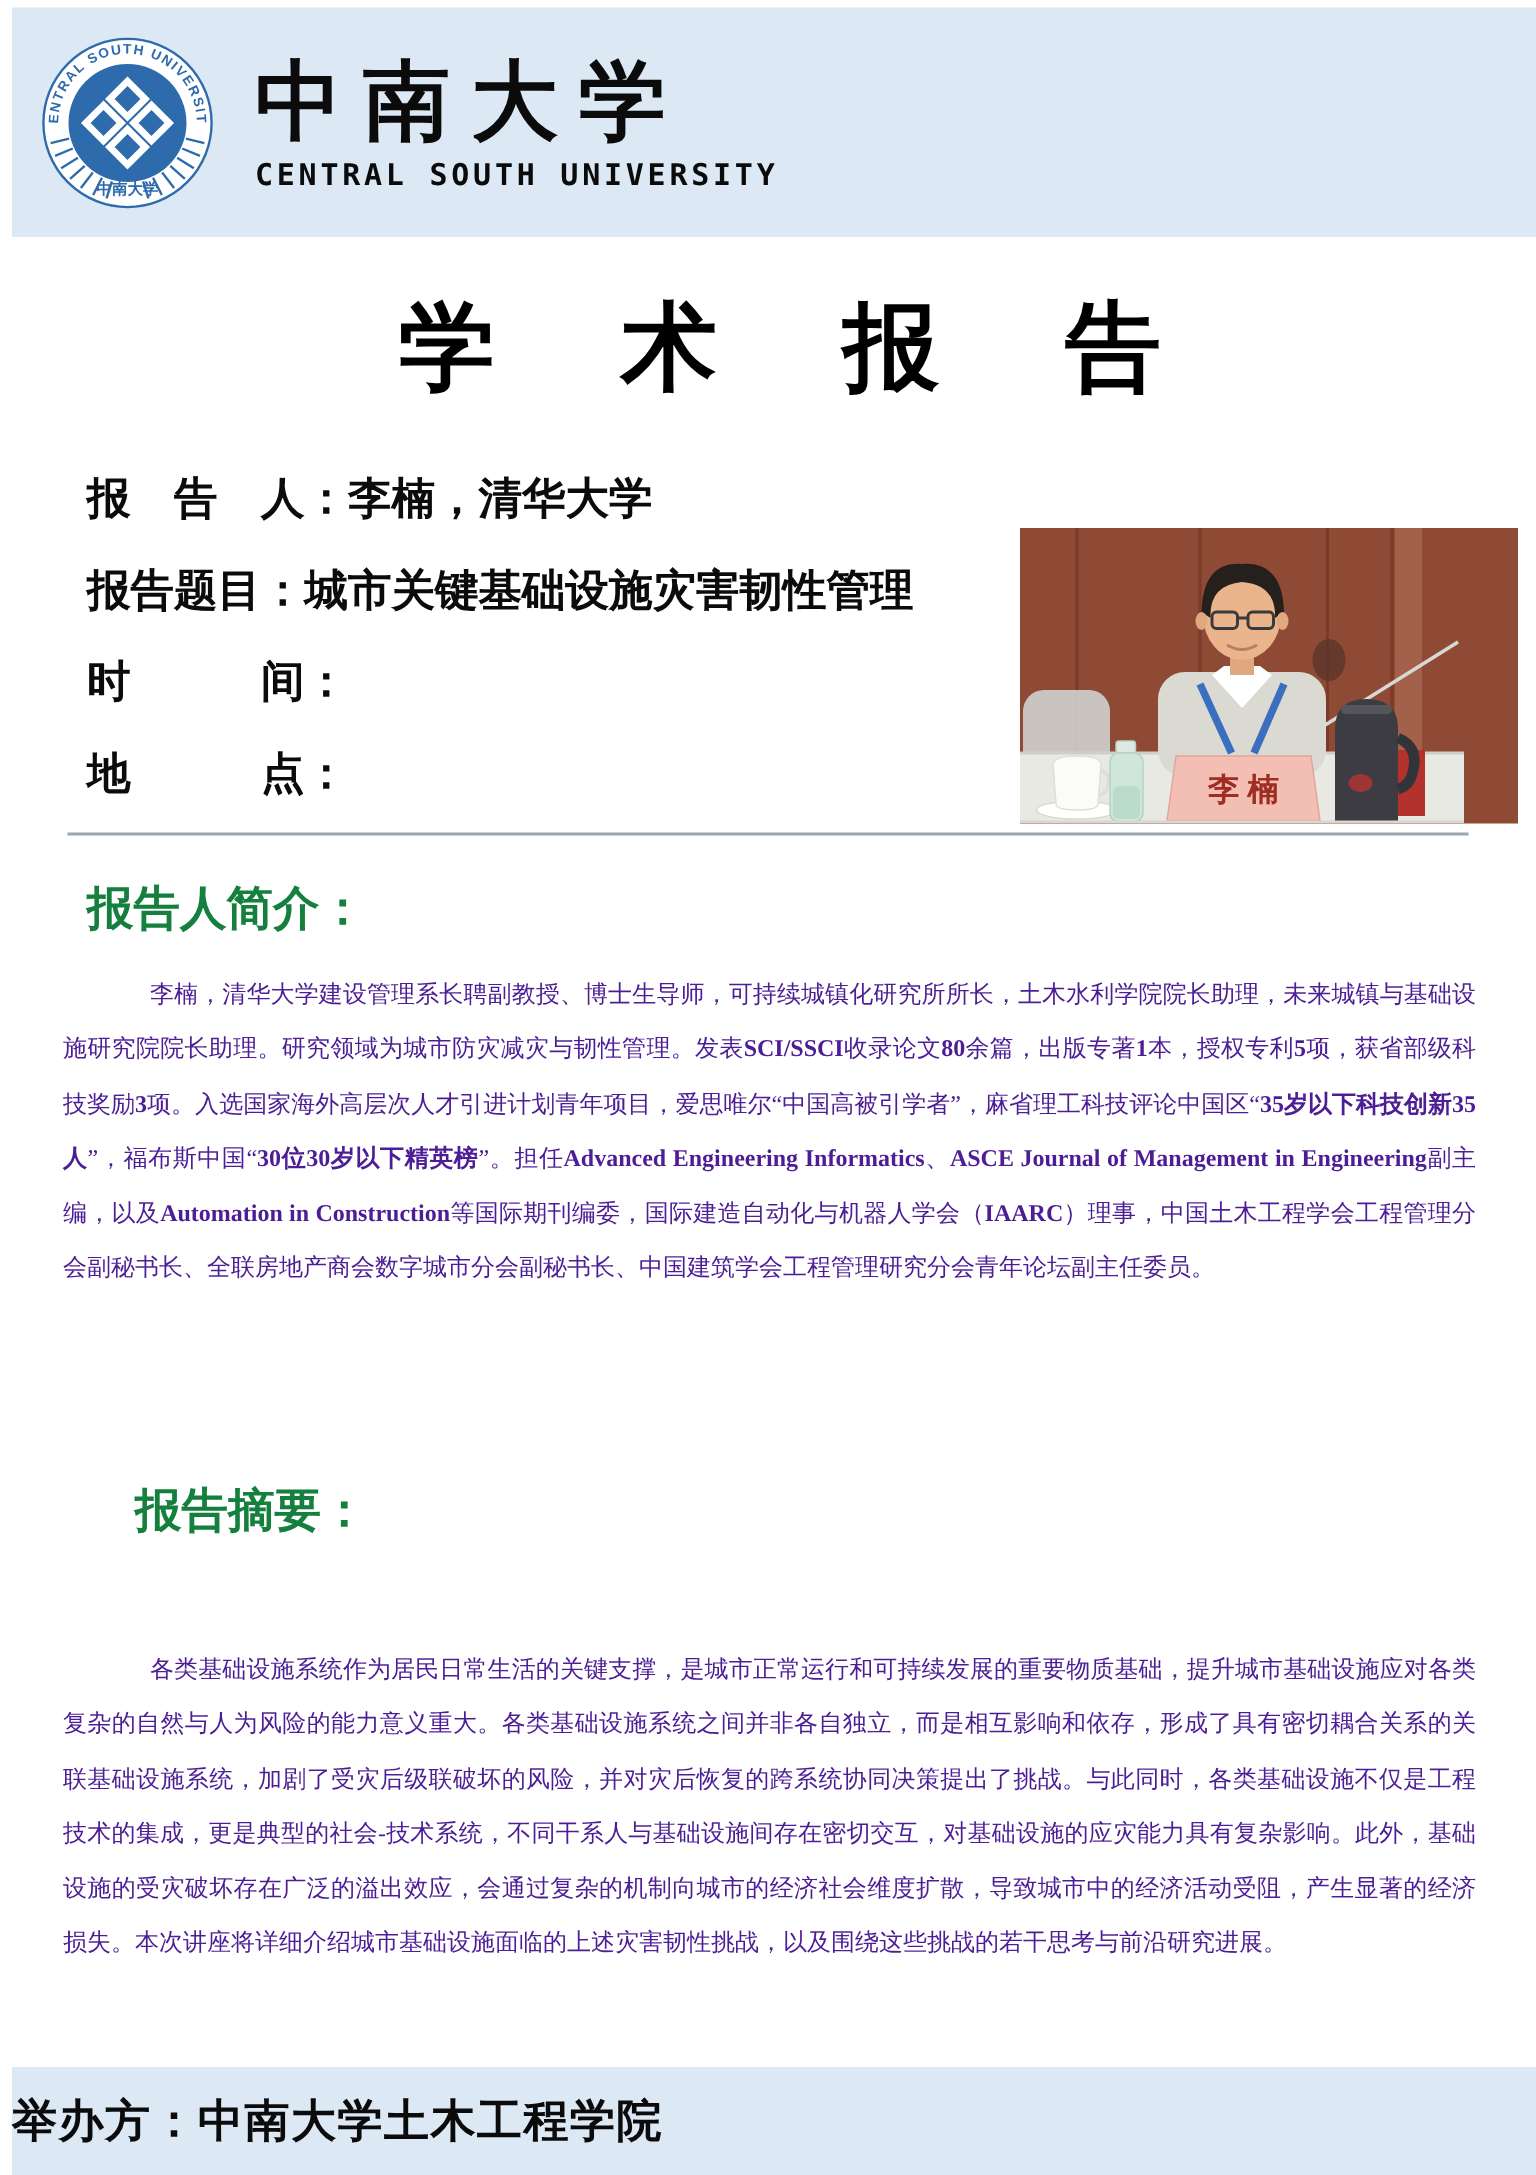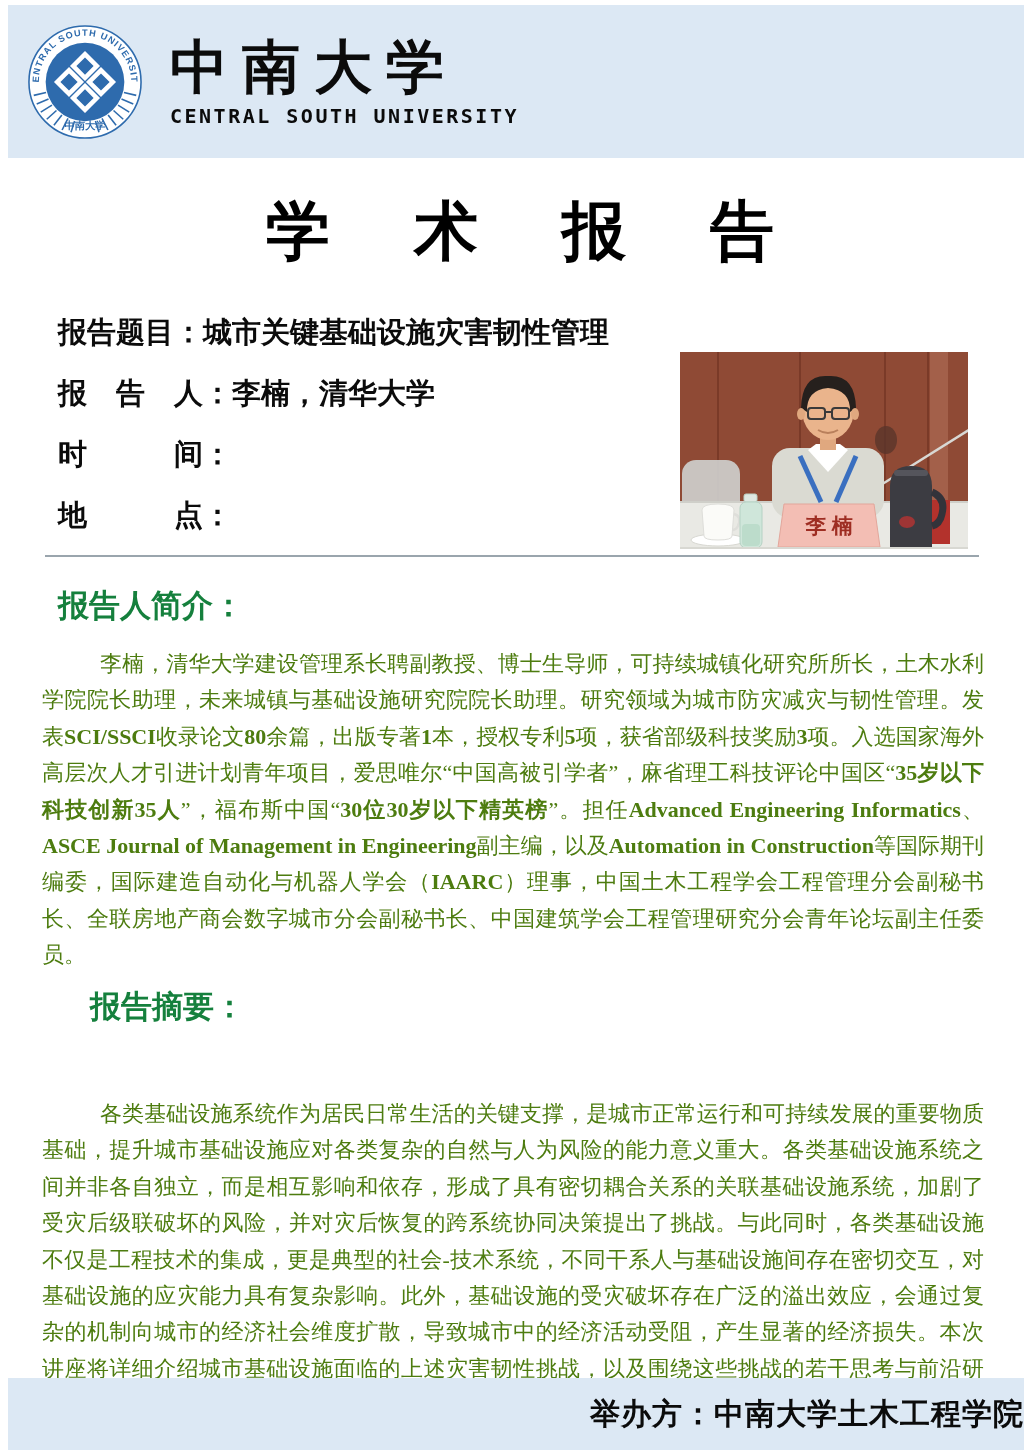--- a/index.html
+++ b/index.html
@@ -35,47 +35,47 @@
   
   .info { position:absolute; top:302px; left:58px; width:620px; }
   .info-row {
     height:61px; display:flex; align-items:center;
     font-size:29px; font-weight:bold; white-space:nowrap; color:#0b0b0b;
   }
   .info-label { flex:0 0 auto; }
   .info-value { flex:0 0 auto; }
   
   .photo {
-    position:absolute; left:680px; top:352px; width:288px; height:197px;
+    position:absolute; left:680px; top:352px; width:332px; height:197px;
     overflow:hidden; background:#8f4a35;
   }
   .photo svg { display:block; }
   
   .divider {
     position:absolute; top:555px; left:45px; width:934px; height:0;
     border-top:2px solid #9aa5ad;
   }
   
   .section-heading {
     position:absolute; left:58px; font-size:31px; font-weight:bold; color:#15803d;
   }
   .h-bio { top:585px; }
   .h-abstract { top:986px;margin-left:32px; }
   .body-par {
     position:absolute; left:42px; width:942px;
-    font-size:22px; line-height:36.4px; text-align:justify; color:#4d7c0f;
+    font-size:16px; line-height:36.4px; text-align:justify; color:#4c1d95;
     text-indent:58px;
   }
   .p-bio { top:646px; }
   .p-abstract { top:1096px; }
   .body-par .b { font-weight:bold; }
   
   .footer {
     position:absolute; left:8px; right:0; top:1378px; height:72px;
-    background:#dce8f4; display:flex; align-items:center; justify-content:flex-end;
+    background:#dce8f4; display:flex; align-items:center; justify-content:flex-start;
   }
   .footer-text {
     font-family:"Liberation Sans","DejaVu Sans",sans-serif;
     font-weight:bold; font-size:30px; color:#0b0b0b; letter-spacing:1px;
   }
 </style>
 </head>
 <body>
 
 <div class="page">
@@ -123,26 +123,26 @@
       <div class="brand-en">CENTRAL SOUTH UNIVERSITY</div>
     </div>
   </div>
 
   <div class="title-wrap">
     <div class="page-title">学术报告</div>
   </div>
 
   <div class="info">
     <div class="info-row">
+      <span class="info-label">报　告　人：</span>
+        <span class="info-value">李楠，清华大学</span>
+    </div>
+    <div class="info-row">
       <span class="info-label">报告题目：</span>
         <span class="info-value">城市关键基础设施灾害韧性管理</span>
-    </div>
-    <div class="info-row">
-      <span class="info-label">报　告　人：</span>
-        <span class="info-value">李楠，清华大学</span>
     </div>
     <div class="info-row">
       <span class="info-label">时　　　间：</span>
     </div>
     <div class="info-row">
       <span class="info-label">地　　　点：</span>
     </div>
   </div>
 
   <div class="photo">

